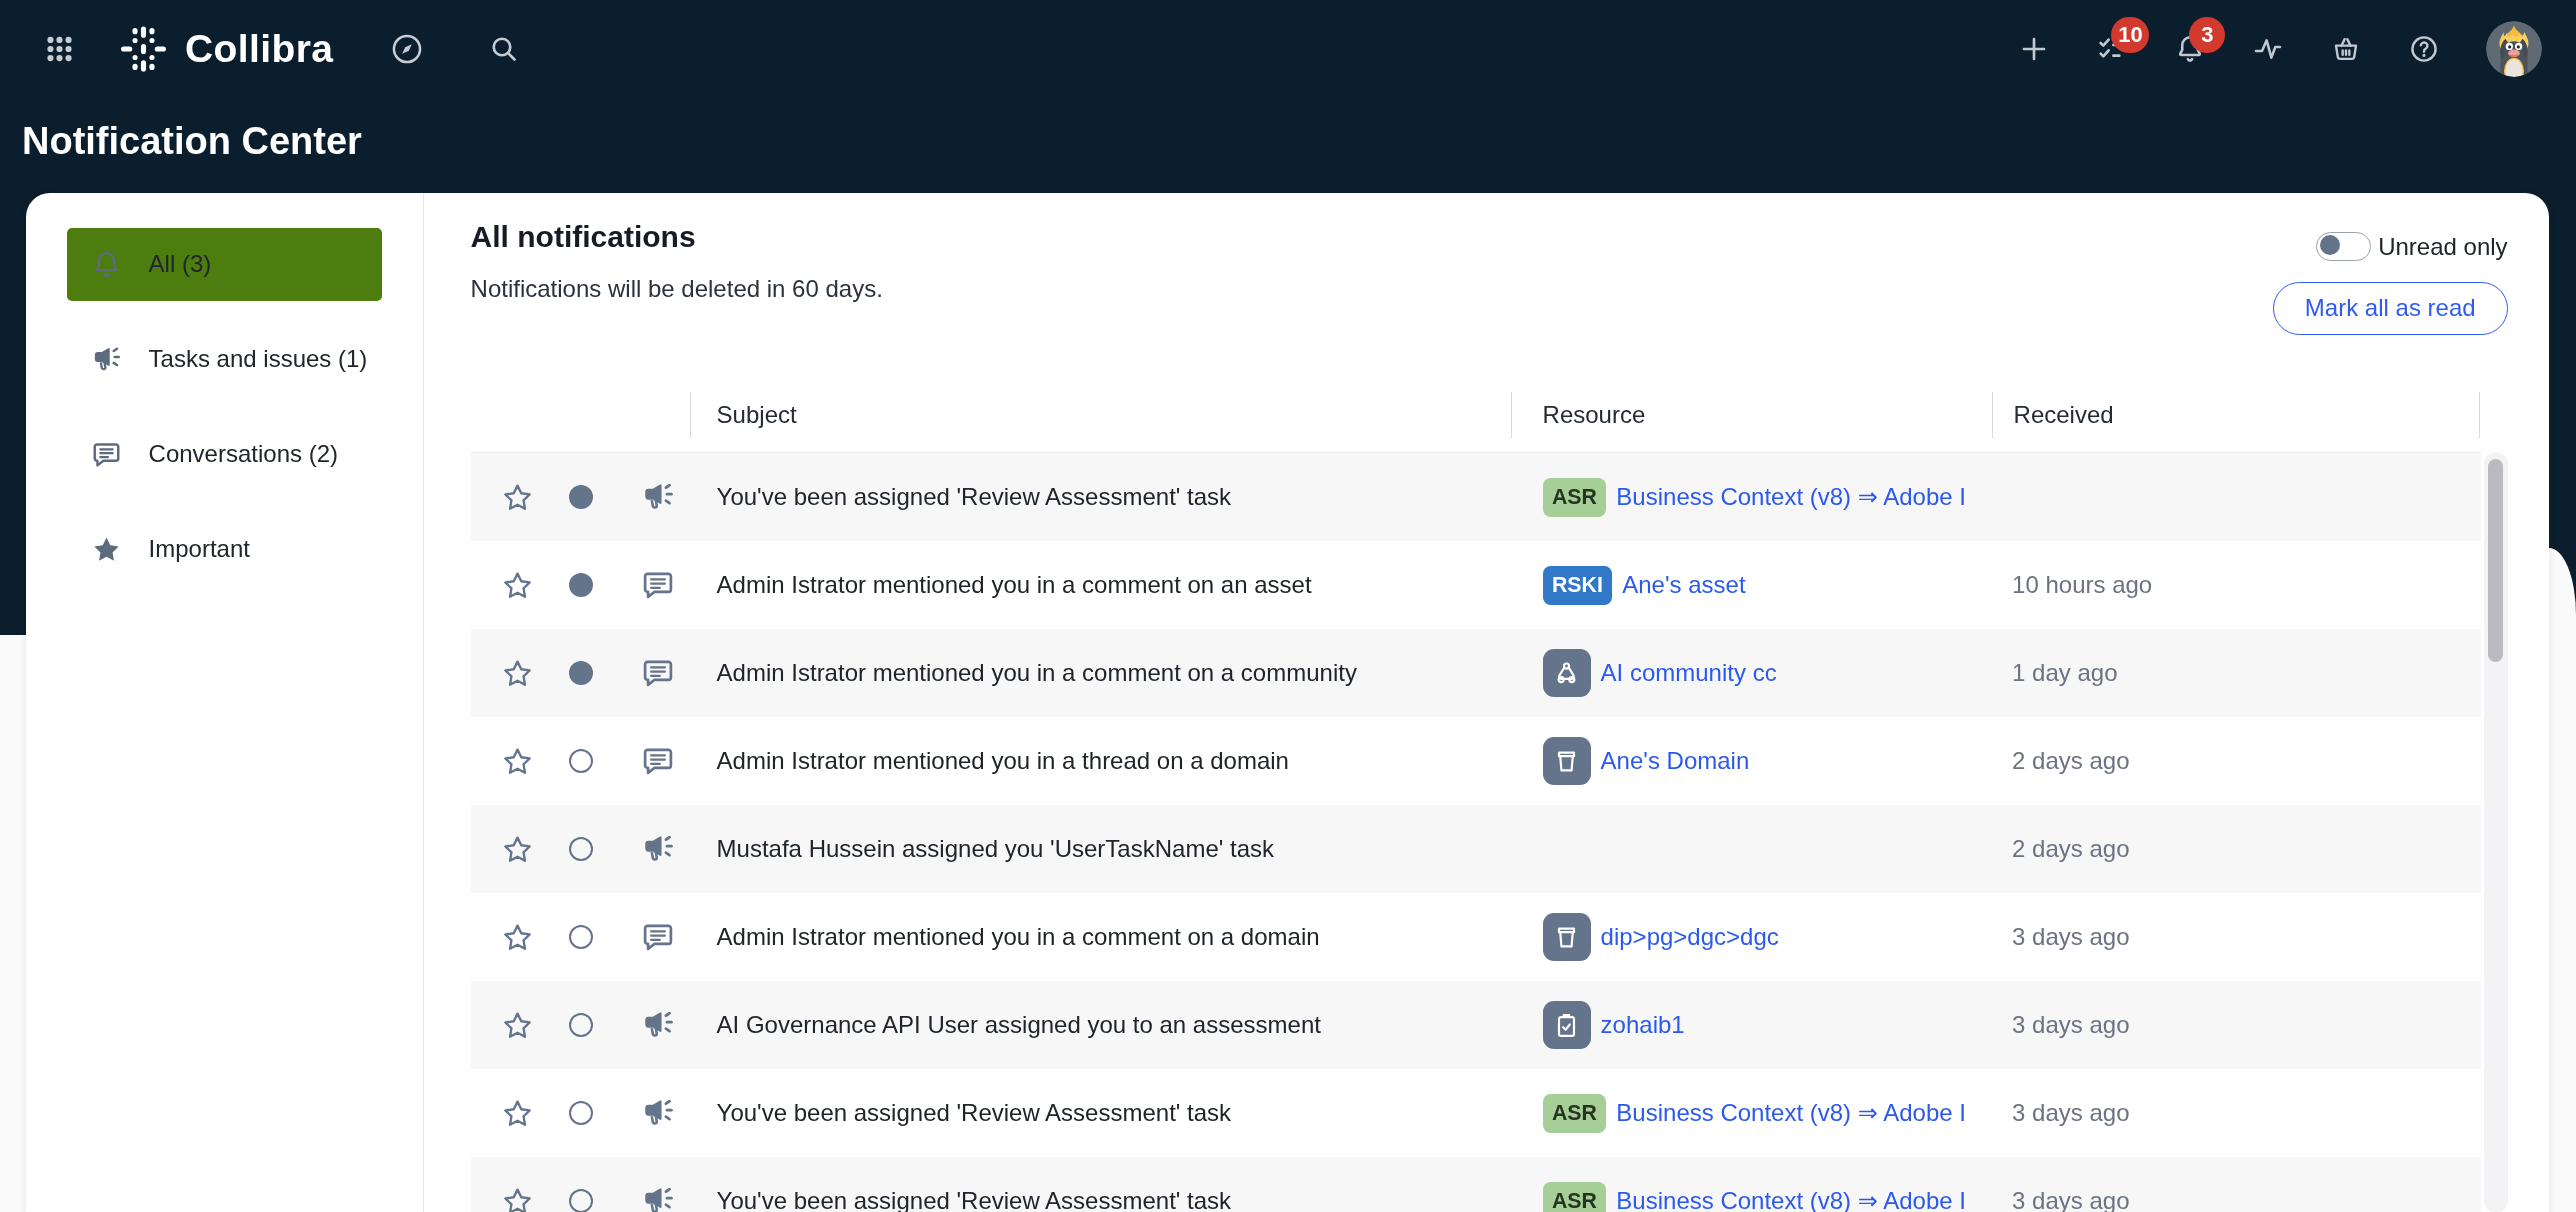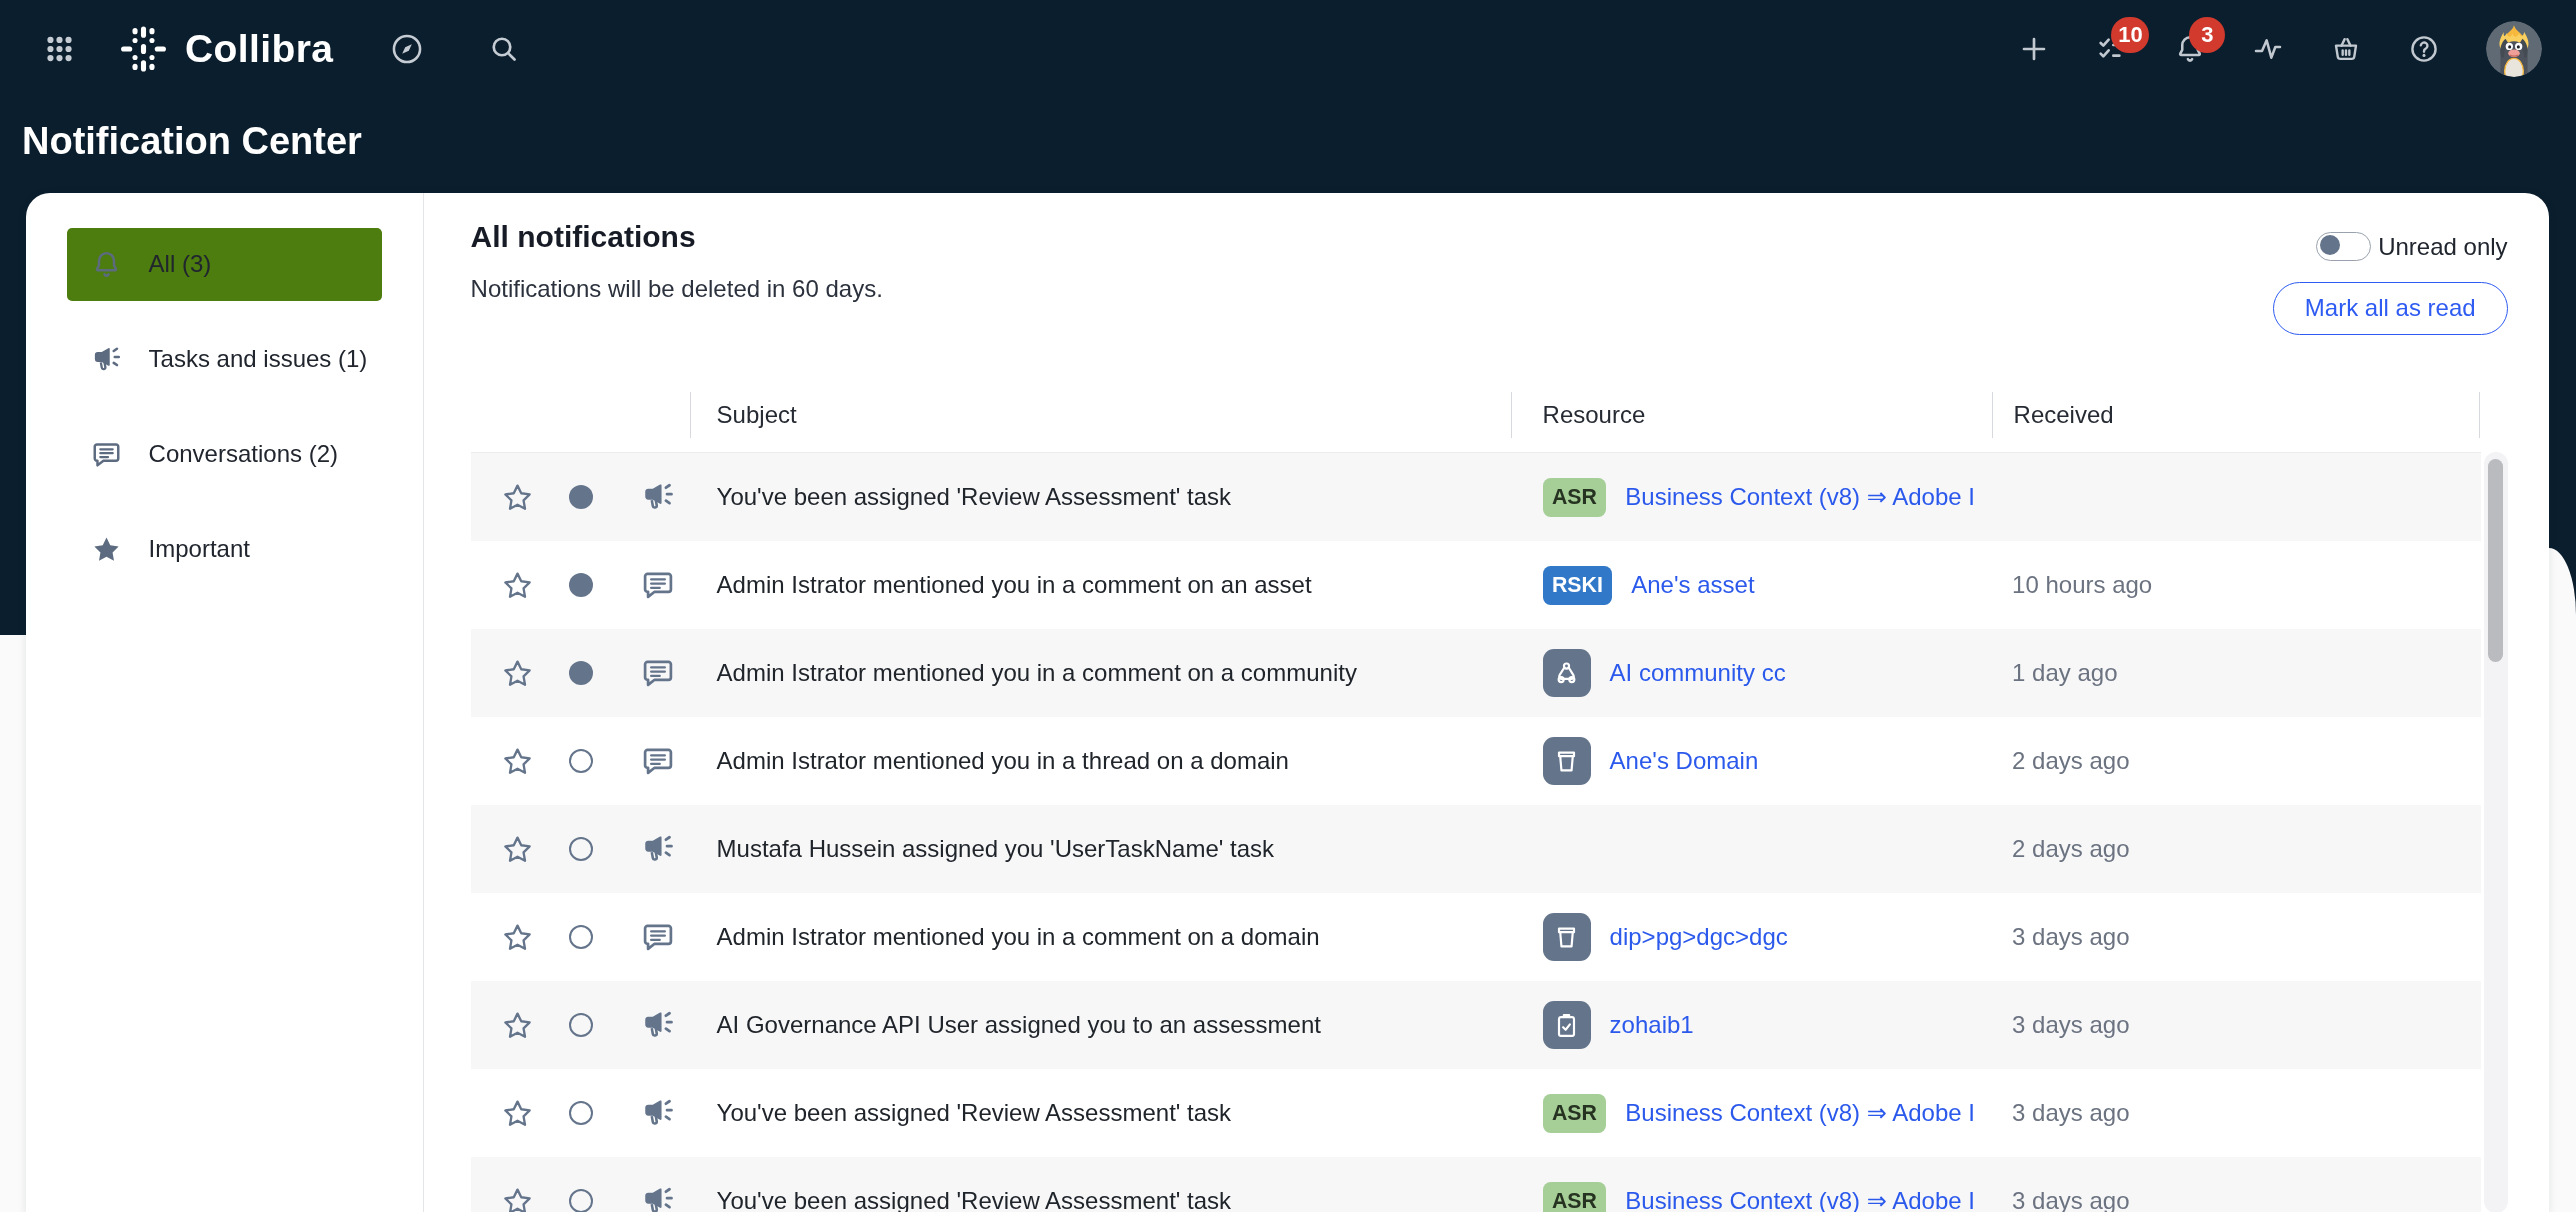--- a/index.html
+++ b/index.html
@@ -67,21 +67,21 @@
   .trow:nth-child(odd){background:#f7f7f8;}
   .c-icons{width:219px;display:flex;align-items:center;flex:0 0 auto;}
   .row-star{width:31px;height:31px;margin-left:31px;color:#64748b;cursor:pointer;flex:0 0 auto;}
   .dot{width:24px;height:24px;border-radius:50%;margin-left:36px;box-sizing:border-box;flex:0 0 auto;}
   .dot.filled{background:#64748b;}
   .dot.hollow{border:2.6px solid #64748b;background:transparent;}
   .type-ic{width:34px;height:34px;margin-left:48px;color:#64748b;flex:0 0 auto;}
   .type-ic svg{width:34px;height:34px;}
   .c-subject{width:821px;box-sizing:border-box;padding-left:27px;font-size:24px;color:#20252b;flex:0 0 auto;
              white-space:nowrap;overflow:hidden;}
-  .c-resource{width:481px;box-sizing:border-box;padding-left:32px;display:flex;align-items:center;gap:19px;flex:0 0 auto;overflow:hidden;}
+  .c-resource{width:481px;box-sizing:border-box;padding-left:32px;display:flex;align-items:center;gap:10px;flex:0 0 auto;overflow:hidden;}
   .res-badge{display:inline-flex;align-items:center;justify-content:center;height:39px;padding:0 9.4px;
              border-radius:7.7px;font-size:21.3px;font-weight:700;flex:0 0 auto;}
   .res-badge.green{background:#a6ce97;color:#263321;}
   .res-badge.blue{background:#3178c8;color:#fff;}
   .res-iconsq{width:48px;height:48px;border-radius:11px;background:#64748b;color:#fff;
               display:flex;align-items:center;justify-content:center;flex:0 0 auto;}
   .res-iconsq svg{width:29px;height:29px;}
   .res-link{font-size:24px;color:#2b59ec;text-decoration:none;white-space:nowrap;cursor:pointer;}
   .c-received{width:488px;box-sizing:border-box;padding-left:20.5px;font-size:24px;color:#6b7280;flex:0 0 auto;}
 

